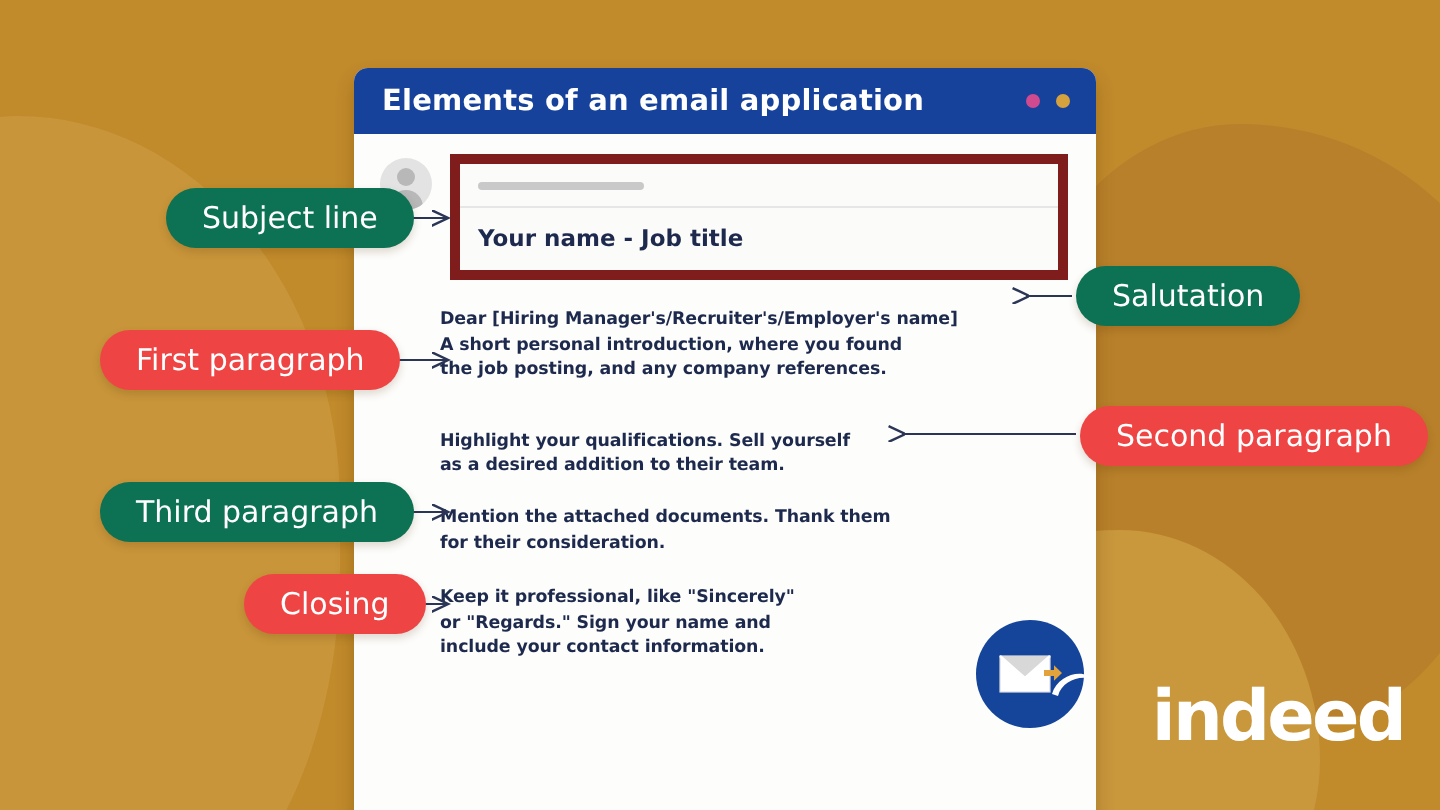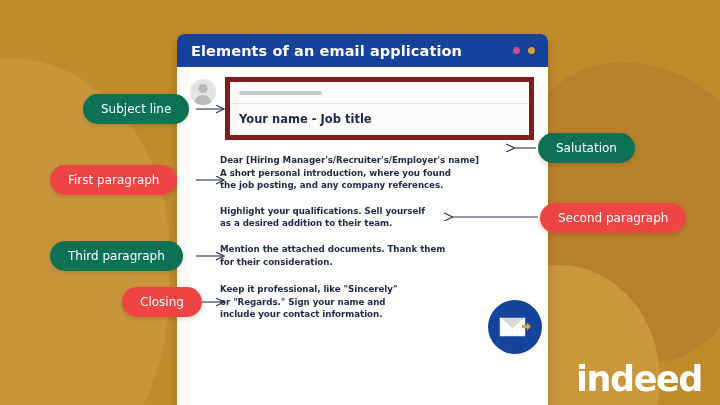--- a/index.html
+++ b/index.html
@@ -144,21 +144,21 @@
     position: relative;
   }
   .para {
     font-size: 8.7px;
     font-weight: bold;
     color: #1d2a4d;
     line-height: 1.45;
     letter-spacing: -.05px;
   }
   .para.salutation { }
-  .para.p1 { margin-bottom: 13px; }
+  .para.p1 { margin-bottom: 23px; }
   .para.p2 { margin-bottom: 13px; }
   .para.p3 { margin-bottom: 15px; }
 
   
   .envelope {
     position: absolute;
     right: 6px;
     bottom: -33px;
     width: 54px;
     height: 54px;
@@ -181,40 +181,40 @@
   
   .pill {
     position: absolute;
     display: flex;
     align-items: center;
     justify-content: center;
     height: 30px;
     padding: 0 18px;
     border-radius: 16px;
     color: #ffffff;
-    font-size: 12px;
+    font-size: 15px;
     white-space: nowrap;
     z-index: 7;
     box-shadow: 0 2px 4px rgba(80,45,0,.18);
   }
   .pill.green { background: #0d7154; }
   .pill.pink  { background: #ef4444; }
 
   .pill-subject { left: 83px;  top: 94px;  }
   .pill-first   { left: 50px;  top: 165px; }
   .pill-third   { left: 50px;  top: 241px; }
   .pill-closing { left: 122px; top: 287px; }
   .pill-salut   { left: 538px; top: 133px; }
   .pill-second  { left: 540px; top: 203px; }
 
   
   .logo {
     position: absolute;
     right: 18px;
-    bottom: 8px;
+    bottom: 28px;
     z-index: 7;
     display: flex;
     align-items: flex-end;
     gap: 32px;
   }
   .logo-text {
     color: #ffffff;
     font-size: 35px;
     font-weight: bold;
     letter-spacing: -1.4px;

